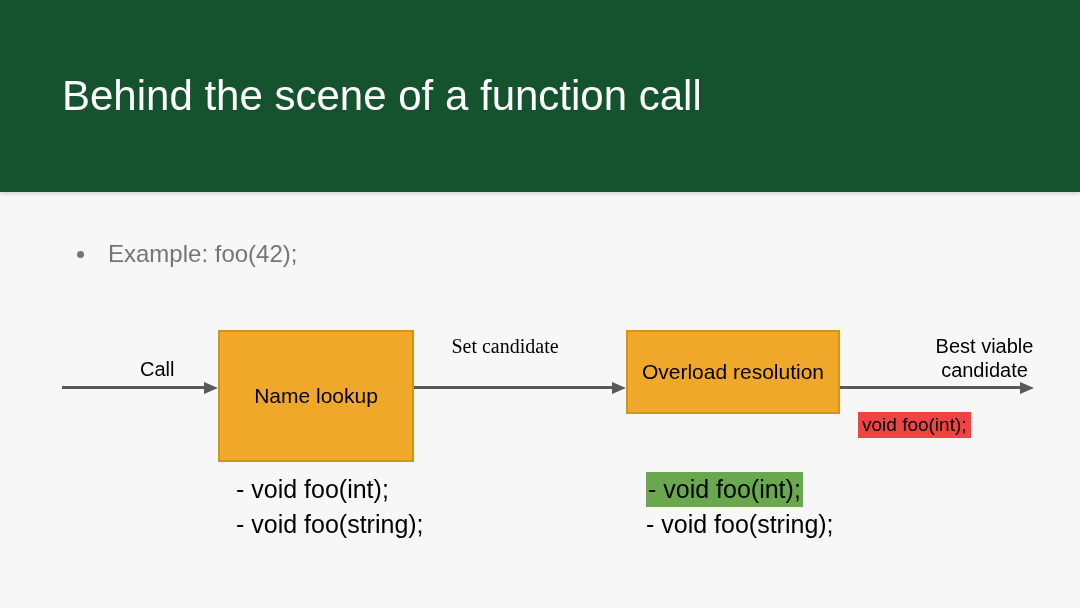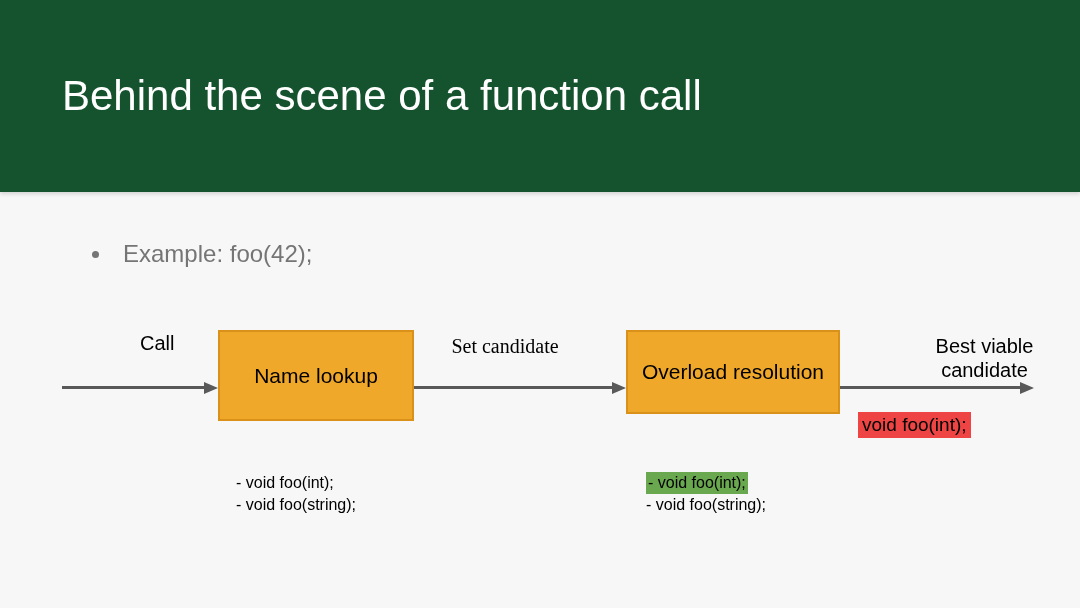--- a/index.html
+++ b/index.html
@@ -23,21 +23,21 @@
       align-items: center;
       padding-left: 62px;
       box-shadow: 0 2px 4px rgba(0,0,0,0.15);
     }
     .title {
       color: #ffffff;
       font-size: 42px;
       font-weight: 400;
     }
     .content {
-      padding: 48px 62px;
+      padding: 48px 47px;
     }
     .bullet-line {
       display: flex;
       align-items: center;
       gap: 24px;
       color: #757575;
       font-size: 24px;
       margin-left: 30px;
     }
     .bullet-dot {
@@ -80,21 +80,21 @@
       color: #000000;
     }
     .label {
       position: absolute;
       font-size: 20px;
       color: #000000;
       text-align: center;
     }
     .code-list {
       position: absolute;
-      font-size: 16px;
+      font-size: 25px;
       color: #000000;
       line-height: 1.4;
     }
     .highlight-green {
       background: #6aa84f;
       display: inline-block;
       padding: 0 2px;
     }
     .result-label {
       position: absolute;
@@ -116,23 +116,23 @@
     <span class="bullet-dot"></span>
     <span>Example: foo(42);</span>
   </div>
 </div>
 
 <div class="diagram">
 
   <div class="arrow-line" style="left:62px; width:142px;"></div>
   <div class="arrow-head" style="left:204px; top:59.5px;"></div>
 
-  <div class="label" style="left:140px; top:10px;">Call</div>
+  <div class="label" style="left:140px; top:36px;">Call</div>
 
-  <div class="box" style="left:218px; top:8px; width:196px; height:91px;">
+  <div class="box" style="left:218px; top:8px; width:196px; height:132px;">
     <span>Name lookup</span>
   </div>
 
   <div class="arrow-line" style="left:414px; width:198px;"></div>
   <div class="arrow-head" style="left:612px; top:59.5px;"></div>
 
   <div class="label" style="left:420px; top:12px; width:170px; line-height:1.2;font-family:Liberation Serif, serif;">
     <div>Set candidate</div>
   </div>
 

